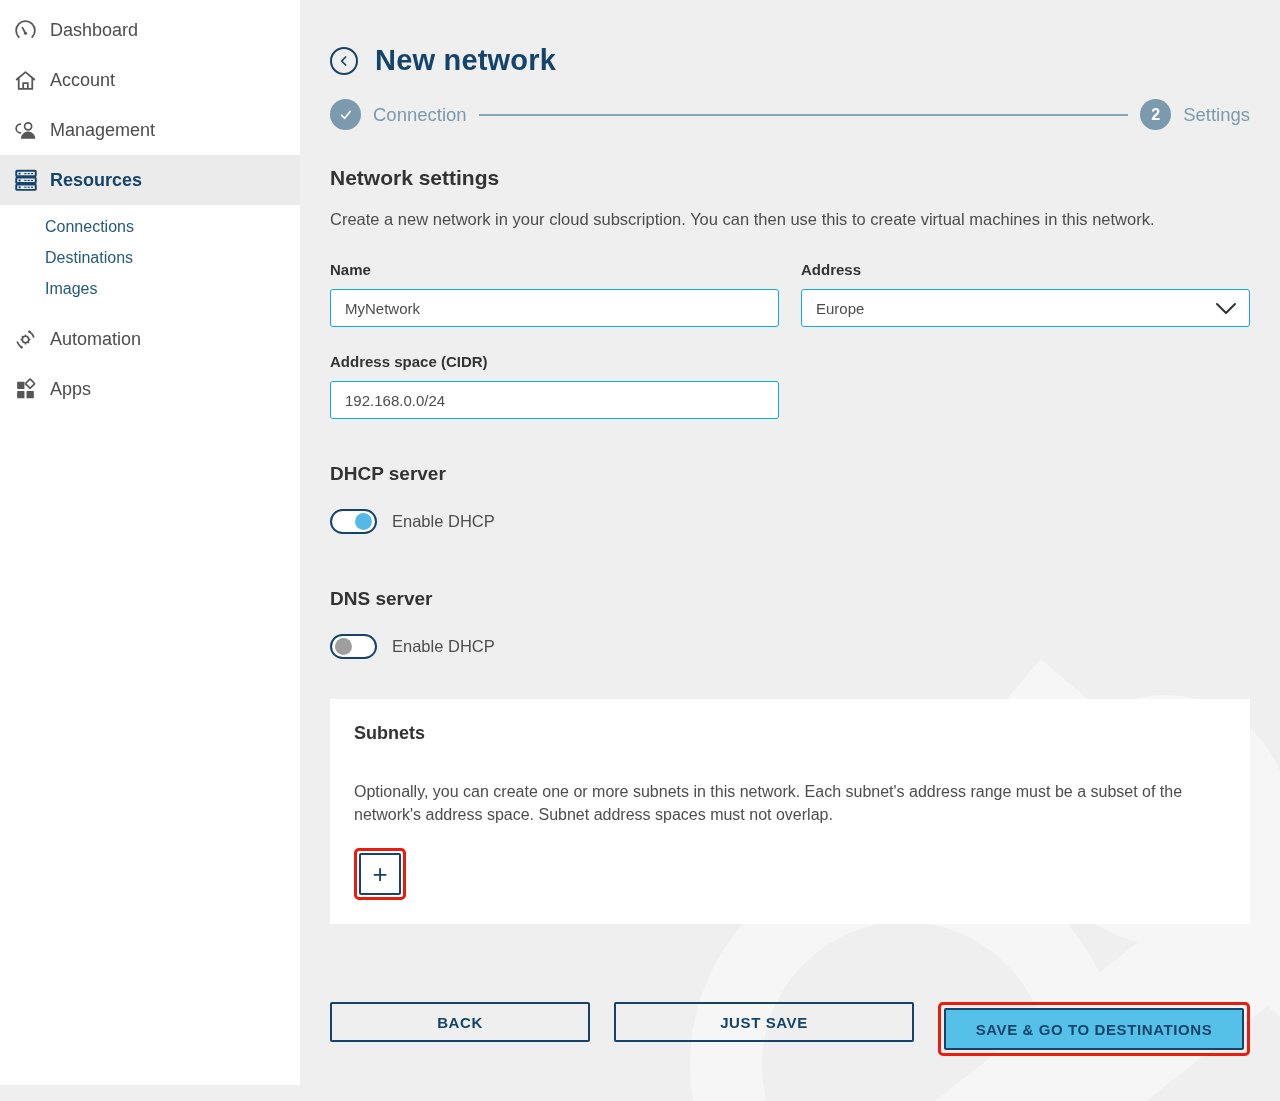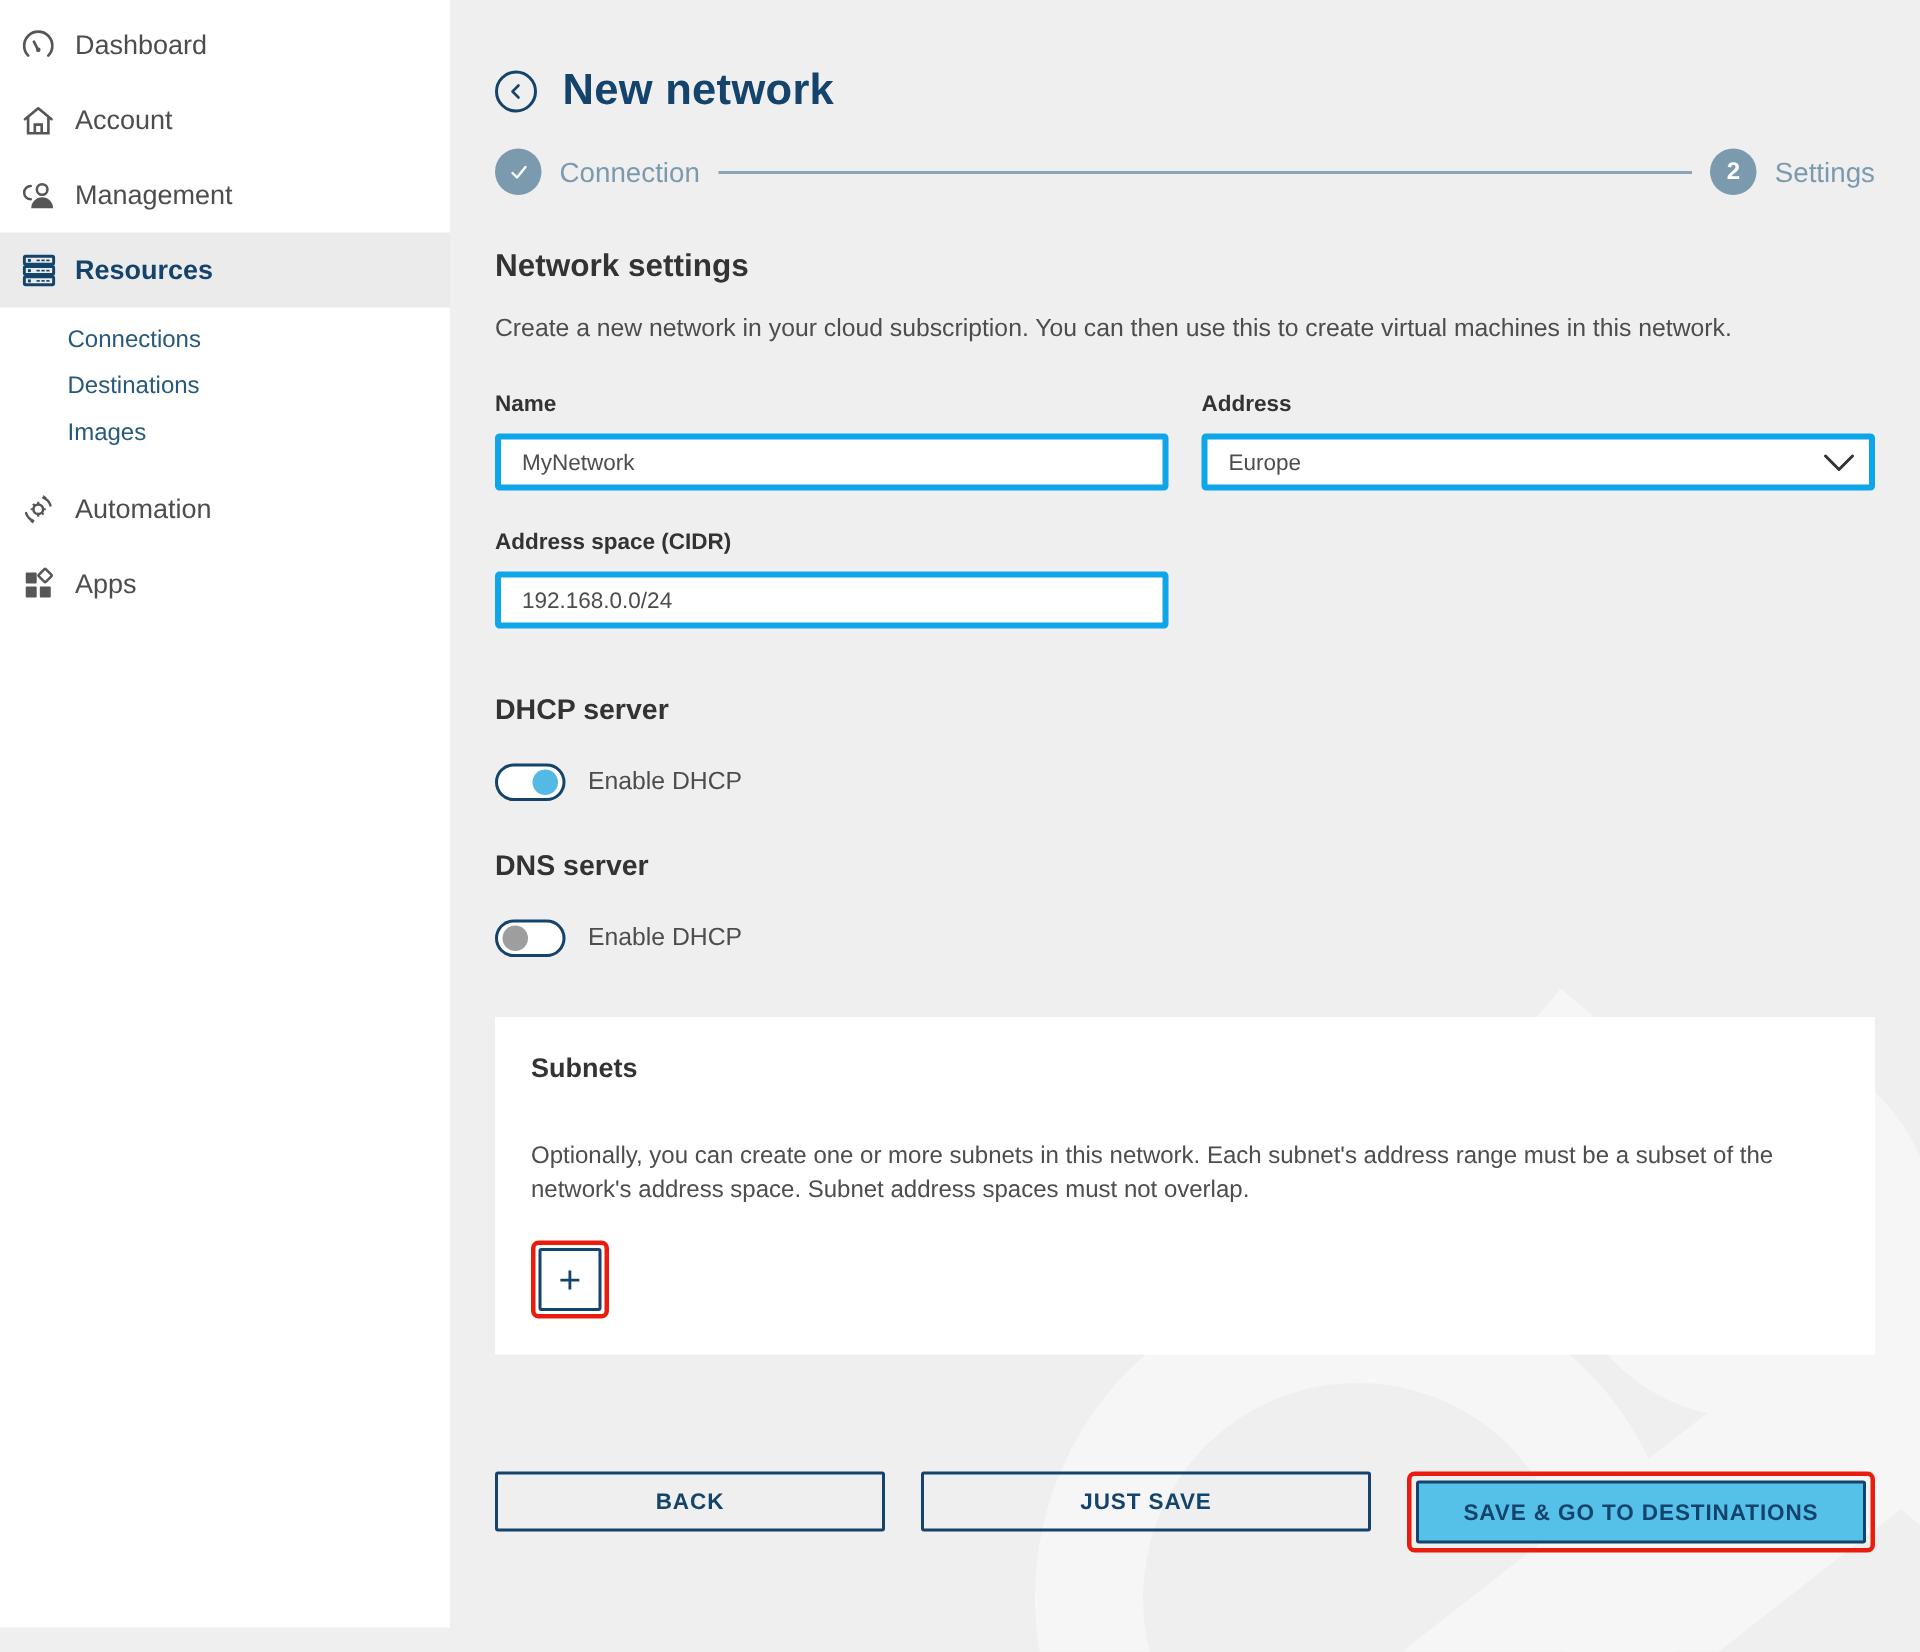--- a/index.html
+++ b/index.html
@@ -58,30 +58,30 @@
   .section-title { margin-top: 36px; font-size: 21px; font-weight: 600; color: #333333; }
   .section-desc { margin-top: 17px; font-size: 16.5px; line-height: 24px; color: #4d4d4d; max-width: 900px; }
 
   .form-grid {
     margin-top: 30px;
     display: grid; grid-template-columns: 1fr 1fr; column-gap: 22px; row-gap: 26px;
   }
   .field-label { font-size: 15px; font-weight: 600; color: #333333; margin-bottom: 11px; }
   .text-input, .select-input {
     width: 100%; height: 38px; background: #ffffff;
-    border: 4px solid #0ea5e9; border-radius: 3px;
+    border: 1px solid #0ea5e9; border-radius: 3px;
     padding: 0 14px; font-size: 15px; color: #4d4d4d;
     font-family: "Liberation Sans", sans-serif;
   }
   .select-wrap { position: relative; }
   .select-chevron { position: absolute; right: 13px; top: 13px; pointer-events: none; }
 
   .group-title { font-size: 19px; font-weight: 600; color: #333333; }
   .mt-dhcp { margin-top: 44px; }
-  .mt-dns  { margin-top: 33px; }
+  .mt-dns  { margin-top: 54px; }
   .toggle-row { margin-top: 24px; display: flex; align-items: center; gap: 15px; }
   .toggle {
     width: 47px; height: 25px; border: 2px solid #14436b; border-radius: 13px;
     background: #ffffff; position: relative; cursor: pointer; flex: 0 0 auto;
   }
   .toggle .knob { position: absolute; top: 2px; width: 17px; height: 17px; border-radius: 50%; }
   .toggle.on .knob { right: 3px; background: #54b9e4; }
   .toggle.off .knob { left: 3px; background: #9e9e9e; }
   .toggle-label { font-size: 16.5px; color: #4d4d4d; }
 

